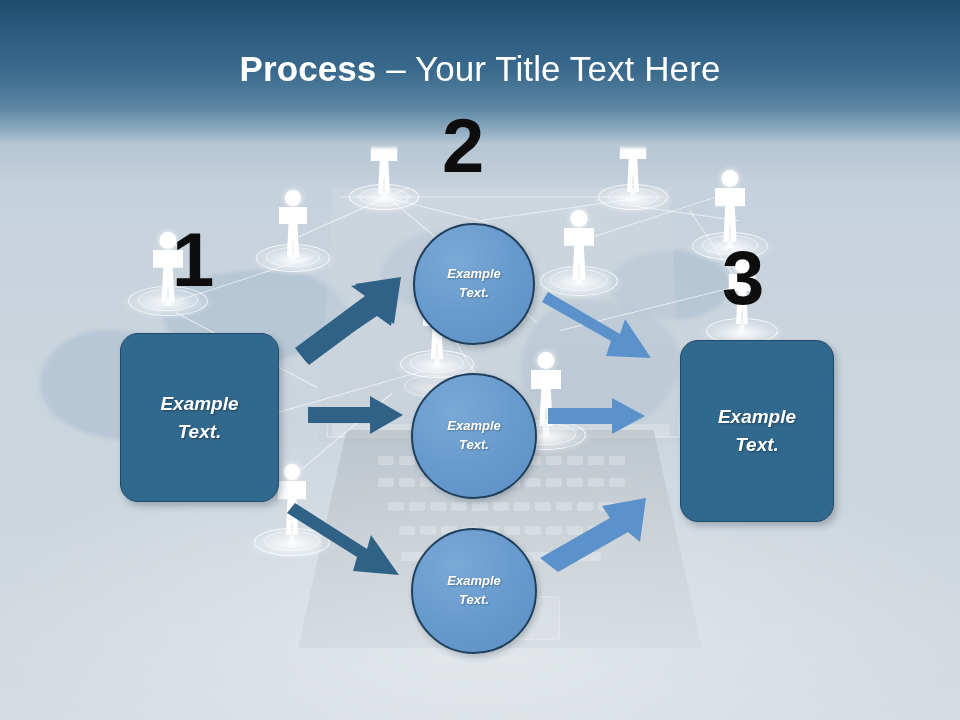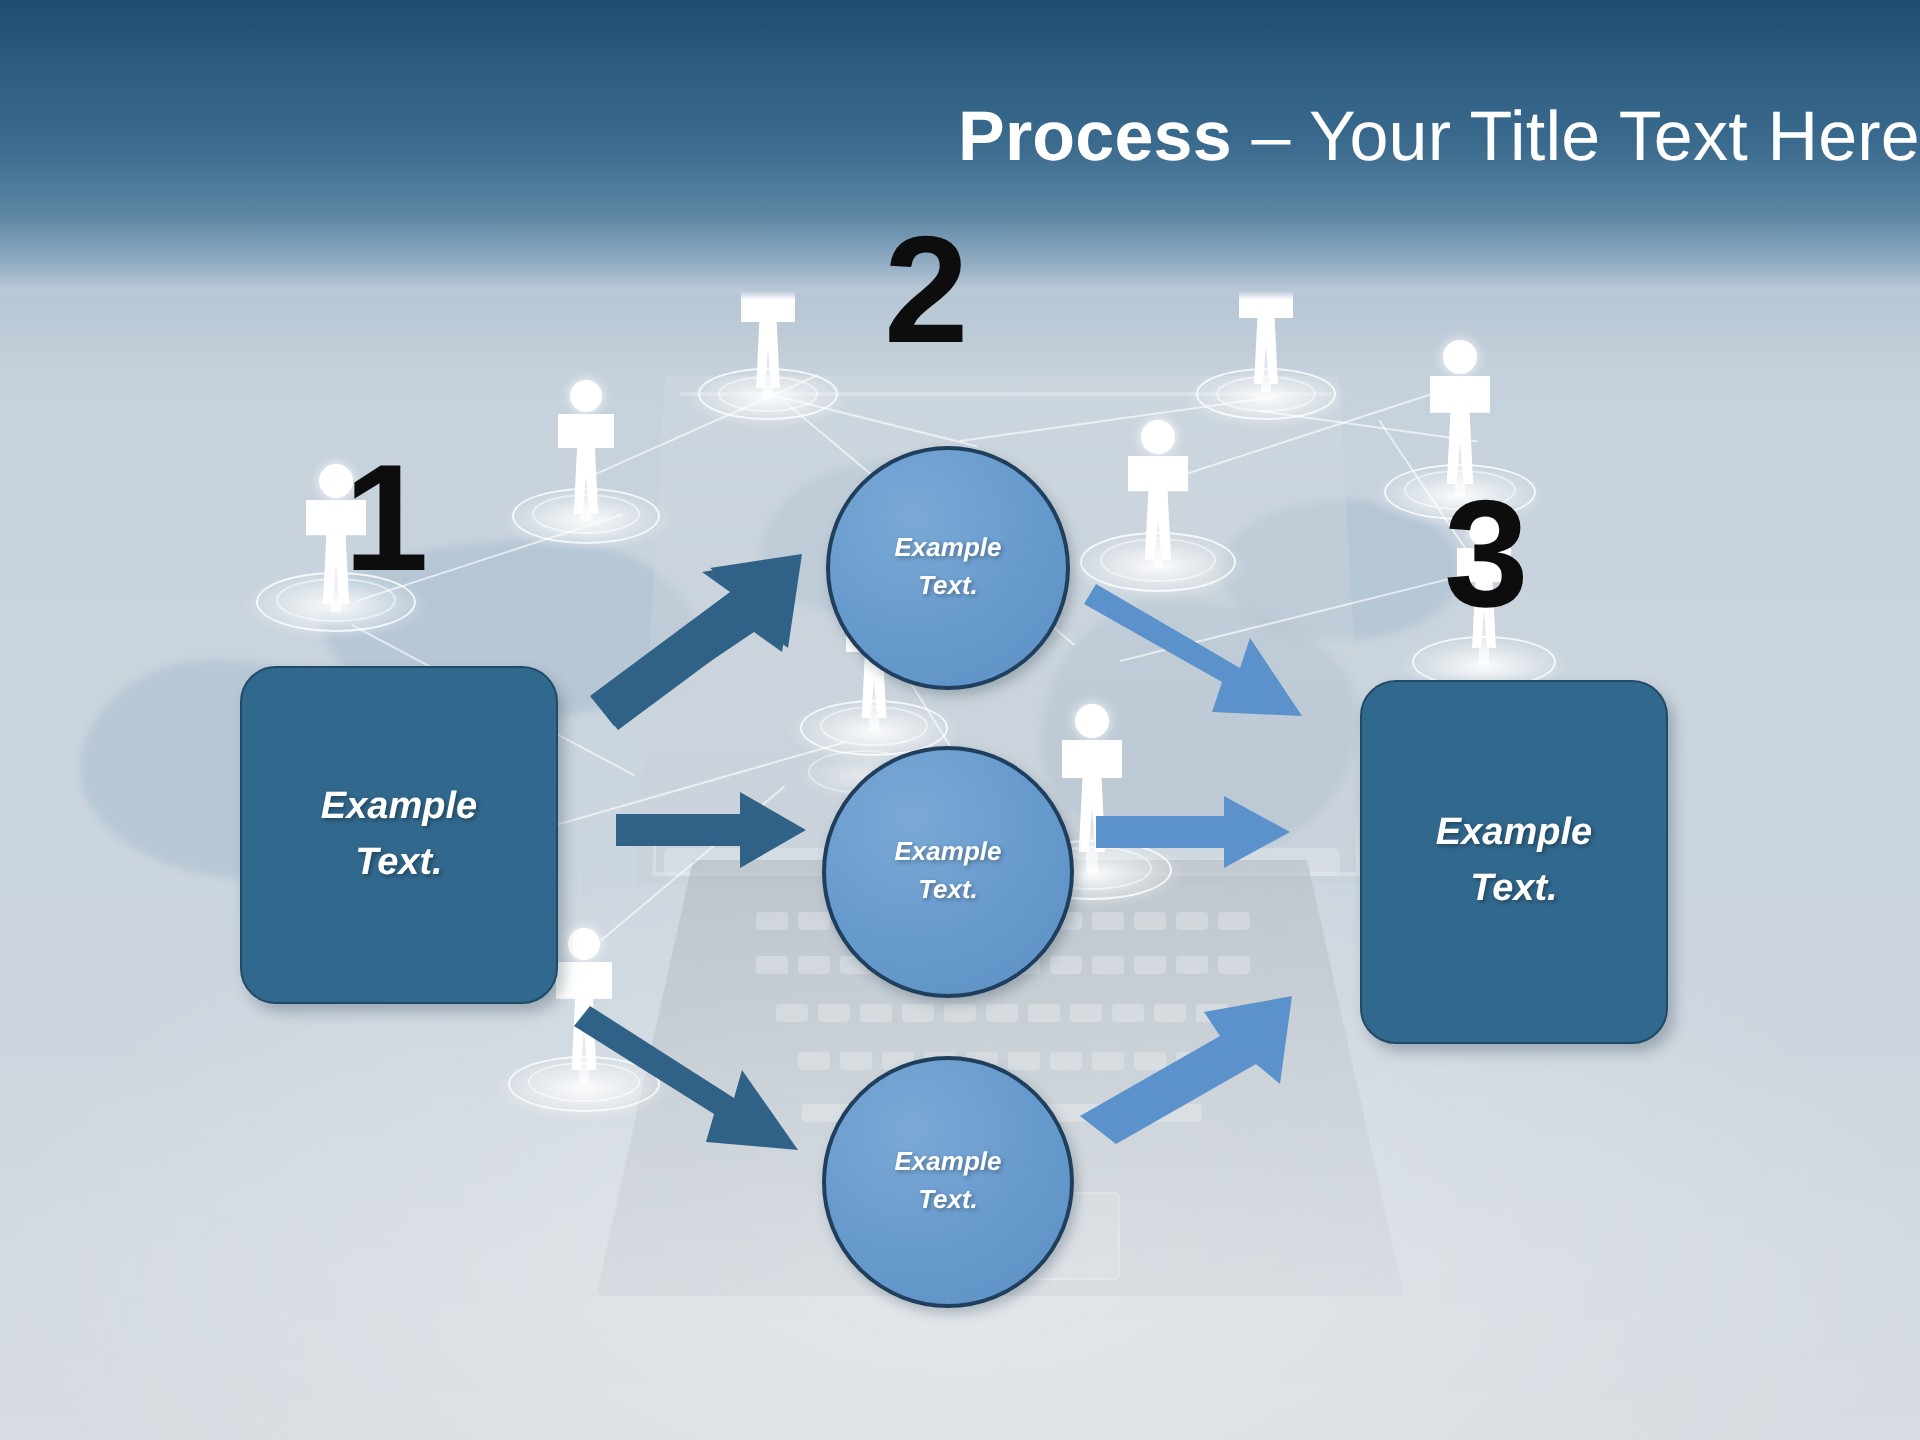--- a/index.html
+++ b/index.html
@@ -188,21 +188,21 @@
     left: 50%;
     transform: translateX(-50%);
     background: linear-gradient(180deg, rgba(255,255,255,0.0) 0%, rgba(255,255,255,0.75) 100%);
   }
 
   
   .title {
     position: absolute;
     left: 0; right: 0;
     top: 50px;
-    text-align: right;
+    text-align: center;
     color: #ffffff;
     font-size: 35px;
     line-height: 1.1;
     letter-spacing: 0.1px;
     white-space: nowrap;
   }
   .title .strong { font-weight: bold; }
   .title .light { font-weight: normal; }
 
   

